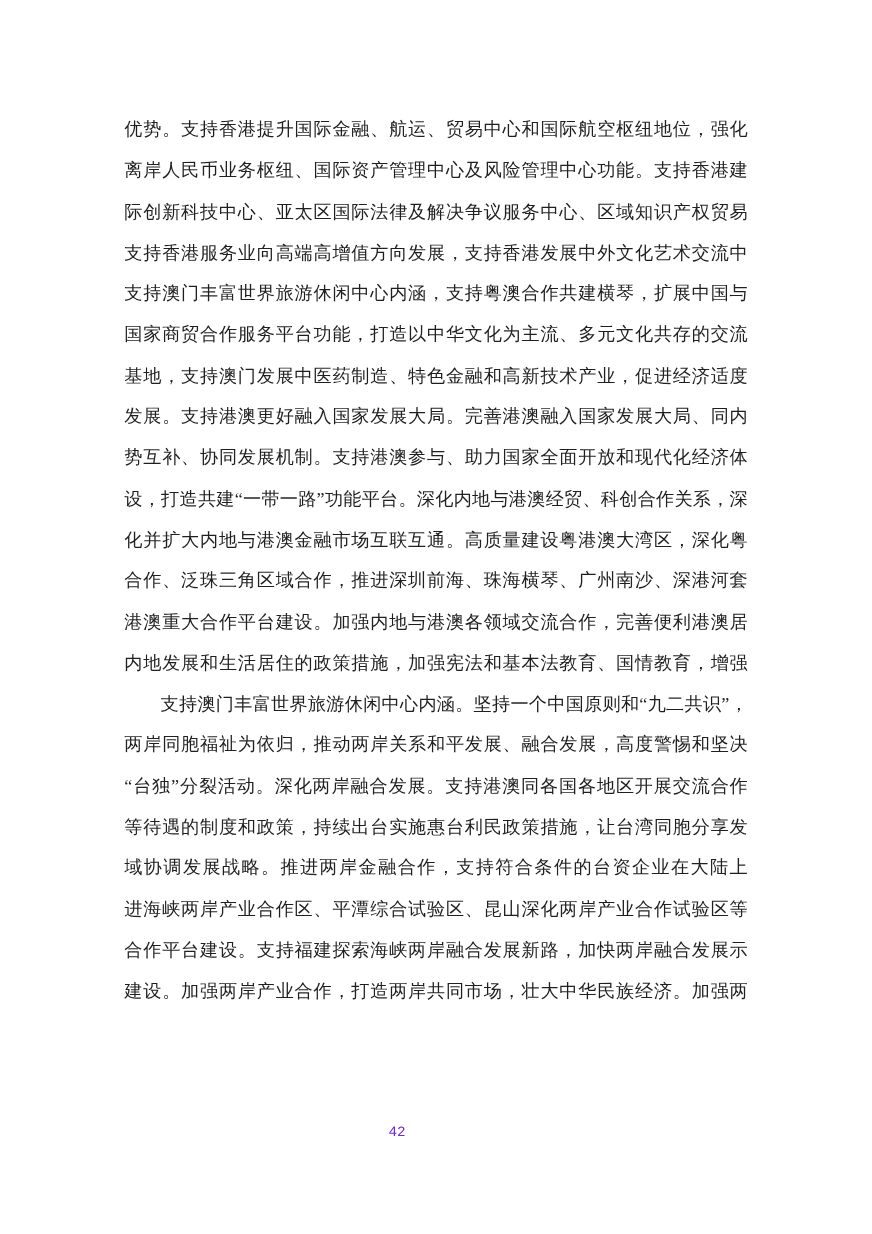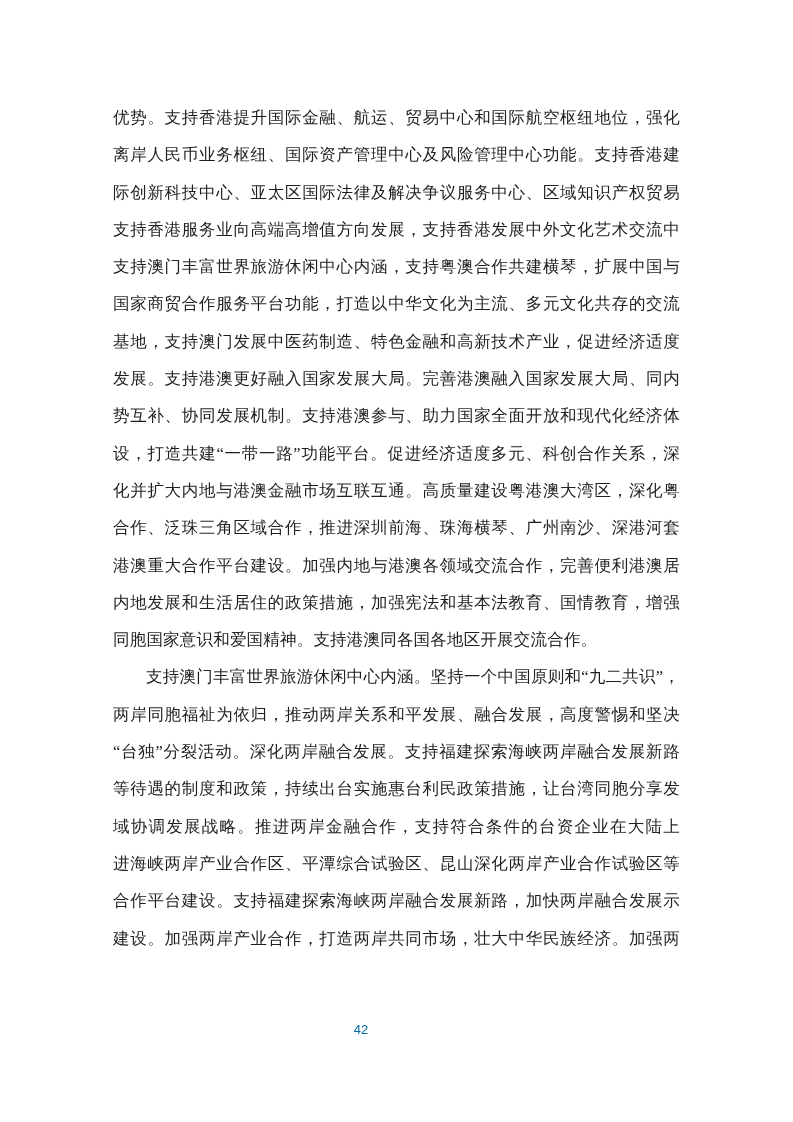--- a/index.html
+++ b/index.html
@@ -43,50 +43,49 @@
     text-align-last: left;
   }
   .page-number {
     position: absolute;
     left: 0;
     top: 1021px;
     width: 722px;
     text-align: center;
     font-size: 13px;
     line-height: 18px;
-    color: #0369a1;
-    font-family: Liberation Sans, sans-serif;
+    color: #6d28d9;
+    font-family: Liberation Mono, monospace;
   }
 </style>
 </head>
 <body>
 
 <div class="page">
   <div class="text-block">
       <div class="paragraph">
         <div class="line">优势。支持香港提升国际金融、航运、贸易中心和国际航空枢纽地位，强化全球</div>
         <div class="line">离岸人民币业务枢纽、国际资产管理中心及风险管理中心功能。支持香港建设国</div>
         <div class="line">际创新科技中心、亚太区国际法律及解决争议服务中心、区域知识产权贸易中心，</div>
         <div class="line">支持香港服务业向高端高增值方向发展，支持香港发展中外文化艺术交流中心。</div>
         <div class="line">支持澳门丰富世界旅游休闲中心内涵，支持粤澳合作共建横琴，扩展中国与葡语</div>
         <div class="line">国家商贸合作服务平台功能，打造以中华文化为主流、多元文化共存的交流合作</div>
         <div class="line">基地，支持澳门发展中医药制造、特色金融和高新技术产业，促进经济适度多元</div>
         <div class="line">发展。支持港澳更好融入国家发展大局。完善港澳融入国家发展大局、同内地优</div>
         <div class="line">势互补、协同发展机制。支持港澳参与、助力国家全面开放和现代化经济体系建</div>
-        <div class="line">设，打造共建“一带一路”功能平台。促进经济适度多元、科创合作关系，深</div>
+        <div class="line">设，打造共建“一带一路”功能平台。深化内地与港澳经贸、科创合作关系，深</div>
         <div class="line">化并扩大内地与港澳金融市场互联互通。高质量建设粤港澳大湾区，深化粤港澳</div>
         <div class="line">合作、泛珠三角区域合作，推进深圳前海、珠海横琴、广州南沙、深港河套等粤</div>
         <div class="line">港澳重大合作平台建设。加强内地与港澳各领域交流合作，完善便利港澳居民在</div>
         <div class="line">内地发展和生活居住的政策措施，加强宪法和基本法教育、国情教育，增强港澳</div>
-        <div class="line partial">同胞国家意识和爱国精神。支持港澳同各国各地区开展交流合作。</div>
       </div>
       <div class="paragraph">
         <div class="line indent">支持澳门丰富世界旅游休闲中心内涵。坚持一个中国原则和“九二共识”，以</div>
         <div class="line">两岸同胞福祉为依归，推动两岸关系和平发展、融合发展，高度警惕和坚决遏制</div>
-        <div class="line">“台独”分裂活动。深化两岸融合发展。支持福建探索海峡两岸融合发展新路</div>
+        <div class="line">“台独”分裂活动。深化两岸融合发展。支持港澳同各国各地区开展交流合作</div>
         <div class="line">等待遇的制度和政策，持续出台实施惠台利民政策措施，让台湾同胞分享发展机</div>
         <div class="line">域协调发展战略。推进两岸金融合作，支持符合条件的台资企业在大陆上市。推</div>
         <div class="line">进海峡两岸产业合作区、平潭综合试验区、昆山深化两岸产业合作试验区等两岸</div>
         <div class="line">合作平台建设。支持福建探索海峡两岸融合发展新路，加快两岸融合发展示范区</div>
         <div class="line">建设。加强两岸产业合作，打造两岸共同市场，壮大中华民族经济。加强两岸人</div>
       </div>
     </div>
   <div class="page-number">42</div>
 </div>
 

